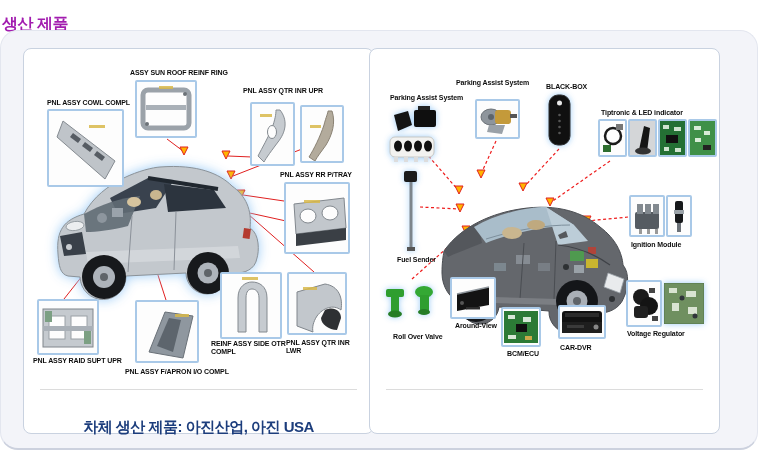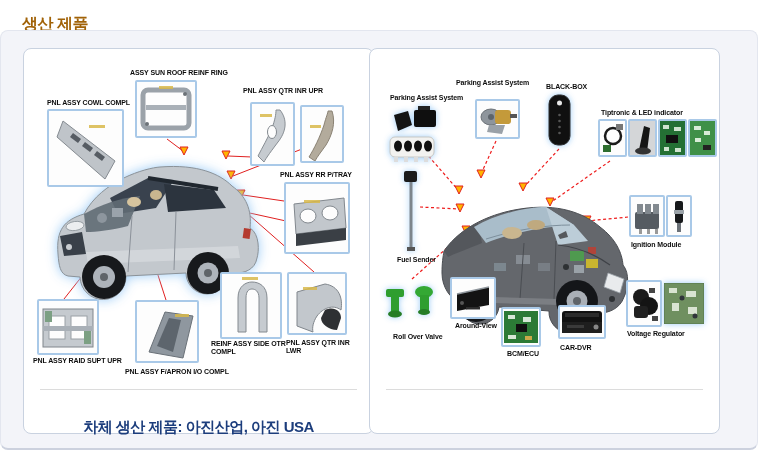--- a/index.html
+++ b/index.html
@@ -1,22 +1,22 @@
 <!DOCTYPE html>
 <html><head>
 <meta charset="utf-8">
 <style>
   html,body{margin:0;padding:0;background:#fff;}
   body{width:760px;height:456px;position:relative;overflow:hidden;
        font-family:"Liberation Sans",sans-serif;}
   .page-title{position:absolute;left:2px;top:3px;font-size:16px;font-weight:bold;
-       color:#a16207;letter-spacing:-0.5px;margin-left:20px;}
+       color:#a21caf;letter-spacing:-0.5px;}
   .container{position:absolute;left:0;top:30px;width:758px;height:420px;
        background:#f3f4f9;border:1px solid #e3e6ef;border-bottom:2px solid #ccd1de;
-       border-radius:8px;box-sizing:border-box;}
+       border-radius:18px;box-sizing:border-box;}
   .panel{position:absolute;top:17px;width:351px;height:386px;background:#fff;
        border:1px solid #c9d2e0;border-radius:8px;box-sizing:border-box;}
   .panel.left{left:22px;}
   .panel.right{left:368px;}
   .diagram{position:absolute;left:0;top:0;width:100%;height:340px;overflow:hidden;}
   .divider{position:absolute;left:16px;right:16px;top:340px;height:1px;background:#dcdcdc;}
   .caption{position:absolute;left:0;top:341px;width:100%;height:44px;line-height:44px;
        text-align:center;font-size:15px;font-weight:bold;color:#1c3d7c;letter-spacing:-0.5px;}
   .plabel{position:absolute;font-size:7px;line-height:1.2;font-weight:bold;color:#0d0d0d;
        letter-spacing:-0.1px;}

